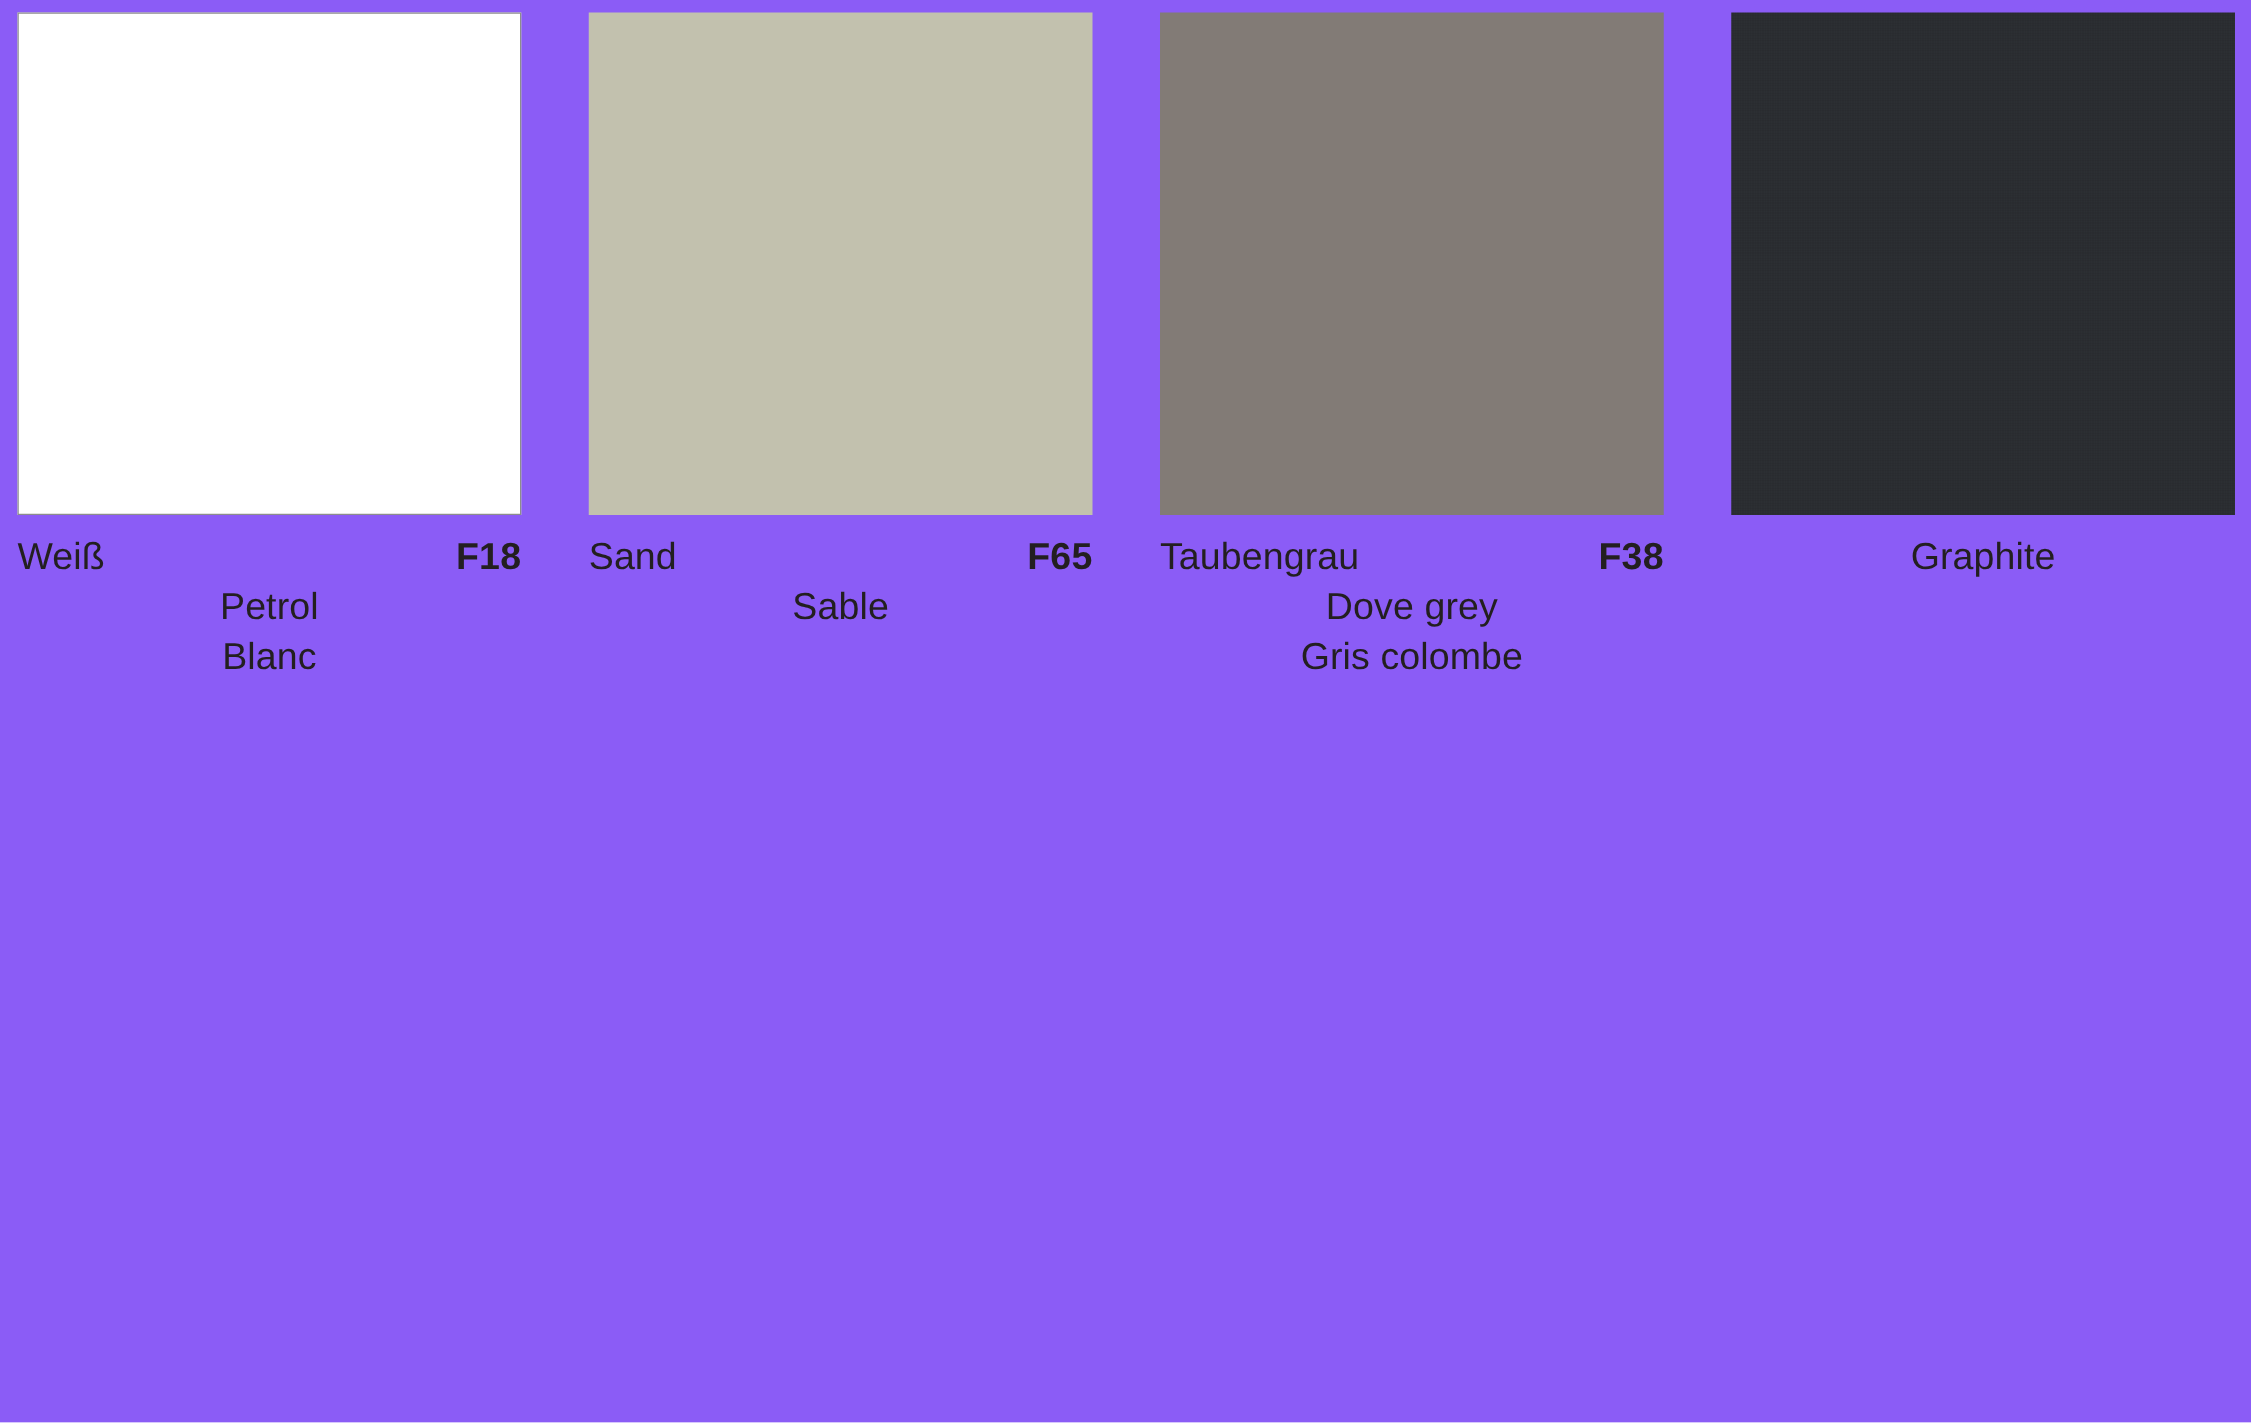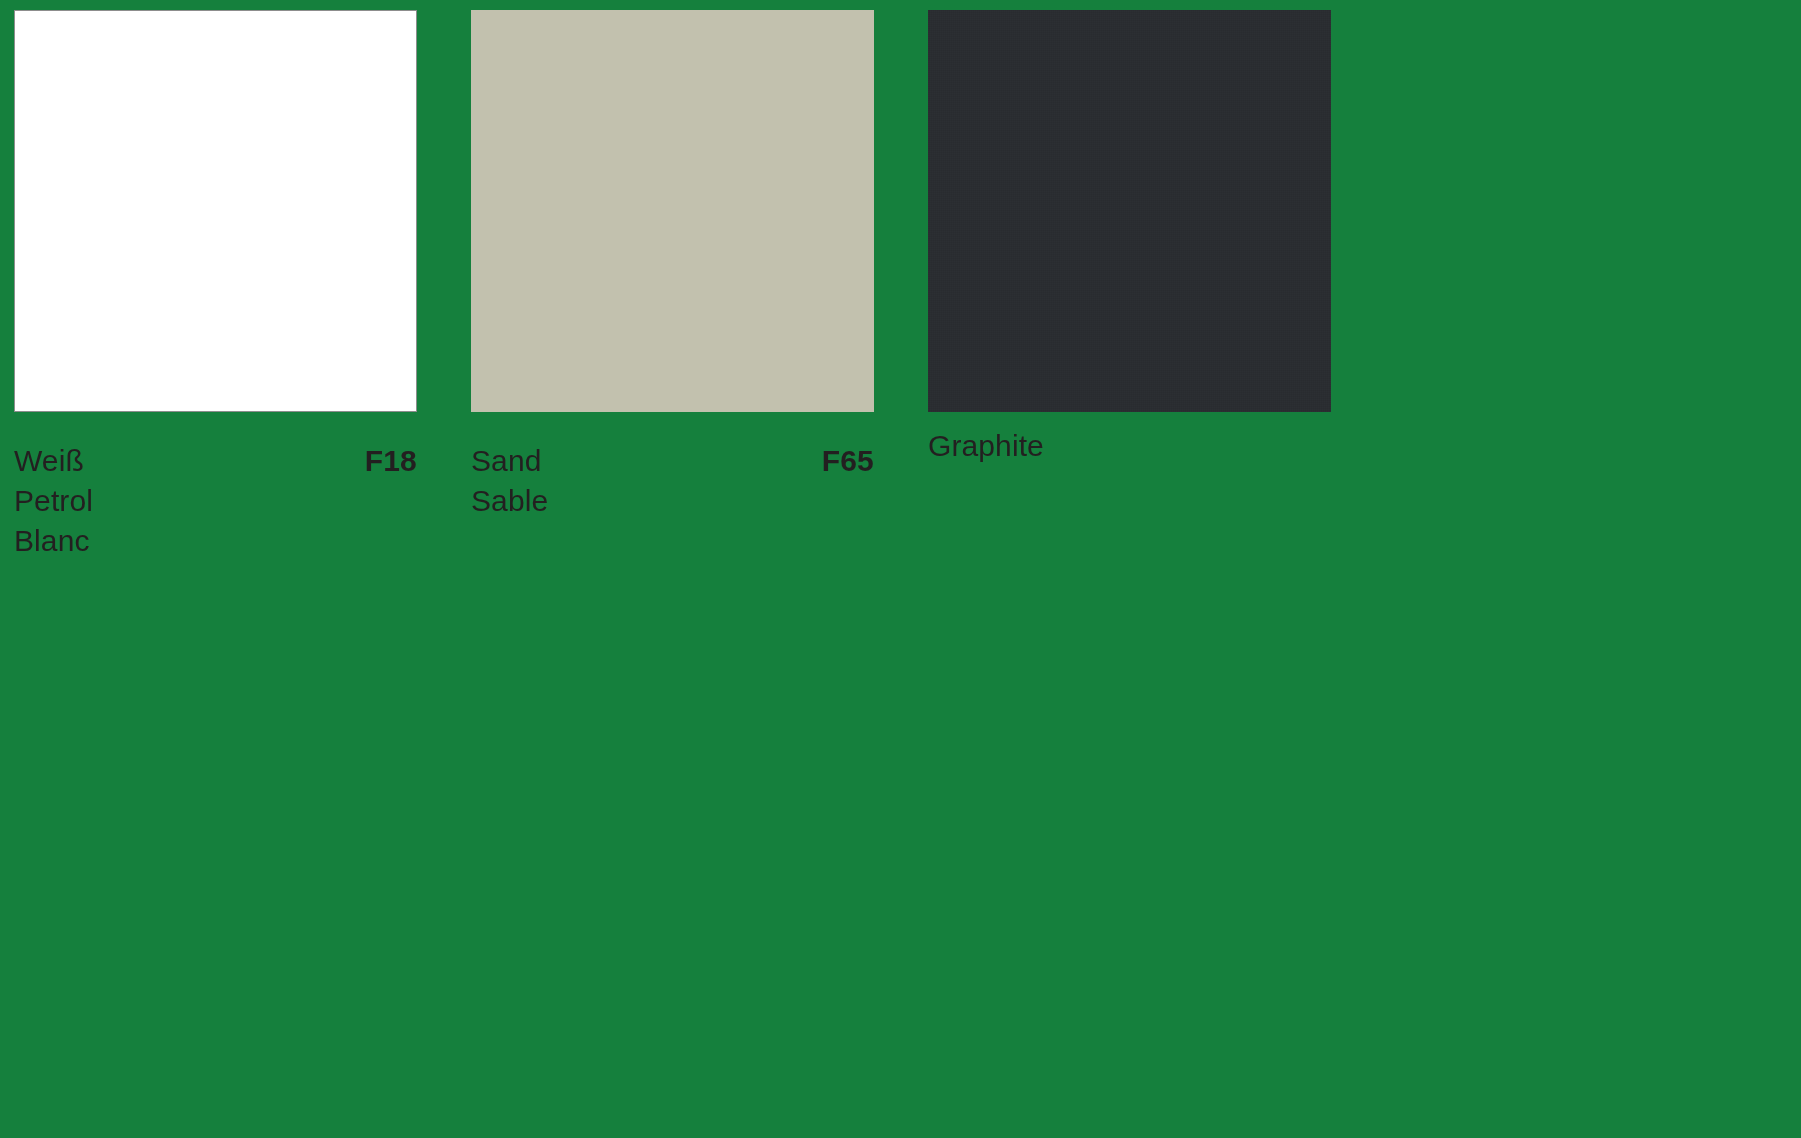--- a/index.html
+++ b/index.html
@@ -13,23 +13,24 @@
     height: 1138px;
     font-family: "Liberation Sans", sans-serif;
     -webkit-font-smoothing: antialiased;
     overflow: hidden;
   }
 
   .sheet {
     position: relative;
     width: 1801px;
     height: 1138px;
-    background: #15803d;
+    background: #8b5cf6;
     box-sizing: border-box;
     padding: 10px 0 16px 14px;
+    text-align: center;
   }
 
   .swatch-grid {
     display: grid;
     grid-template-columns: repeat(4, 403px);
     grid-template-rows: auto auto;
     column-gap: 54px;
     row-gap: 30px;
     align-content: start;
   }
@@ -86,21 +87,20 @@
     white-space: nowrap;
   }
 
   .code {
     font-size: 30px;
     line-height: 40px;
     color: #231f20;
     font-weight: 700;
     letter-spacing: 0.2px;
     white-space: nowrap;
-    margin-top: 15px;
   }
 
   .name-en:empty,
   .name-fr:empty {
     display: none;
   }
 </style>
 </head>
 <body>
 
@@ -121,19 +121,30 @@
         <div class="swatch-chip" style="background: rgb(194, 193, 174);"></div>
         <div class="swatch-caption">
           <div class="caption-top">
             <span class="name-de">Sand</span>
             <span class="code">F65</span>
           </div>
           <div class="name-en">Sable</div>
         </div>
       </div>
       <div class="swatch-cell">
+        <div class="swatch-chip" style="background: rgb(130, 123, 118);"></div>
+        <div class="swatch-caption">
+          <div class="caption-top">
+            <span class="name-de">Taubengrau</span>
+            <span class="code">F38</span>
+          </div>
+          <div class="name-en">Dove grey</div>
+          <div class="name-fr">Gris colombe</div>
+        </div>
+      </div>
+      <div class="swatch-cell">
         <div class="swatch-chip textured" style="background: rgb(42, 45, 49);"></div>
         <div class="swatch-caption">
           <div class="name-en">Graphite</div>
         </div>
       </div>
     </div>
 </div>
 
 </body></html>

